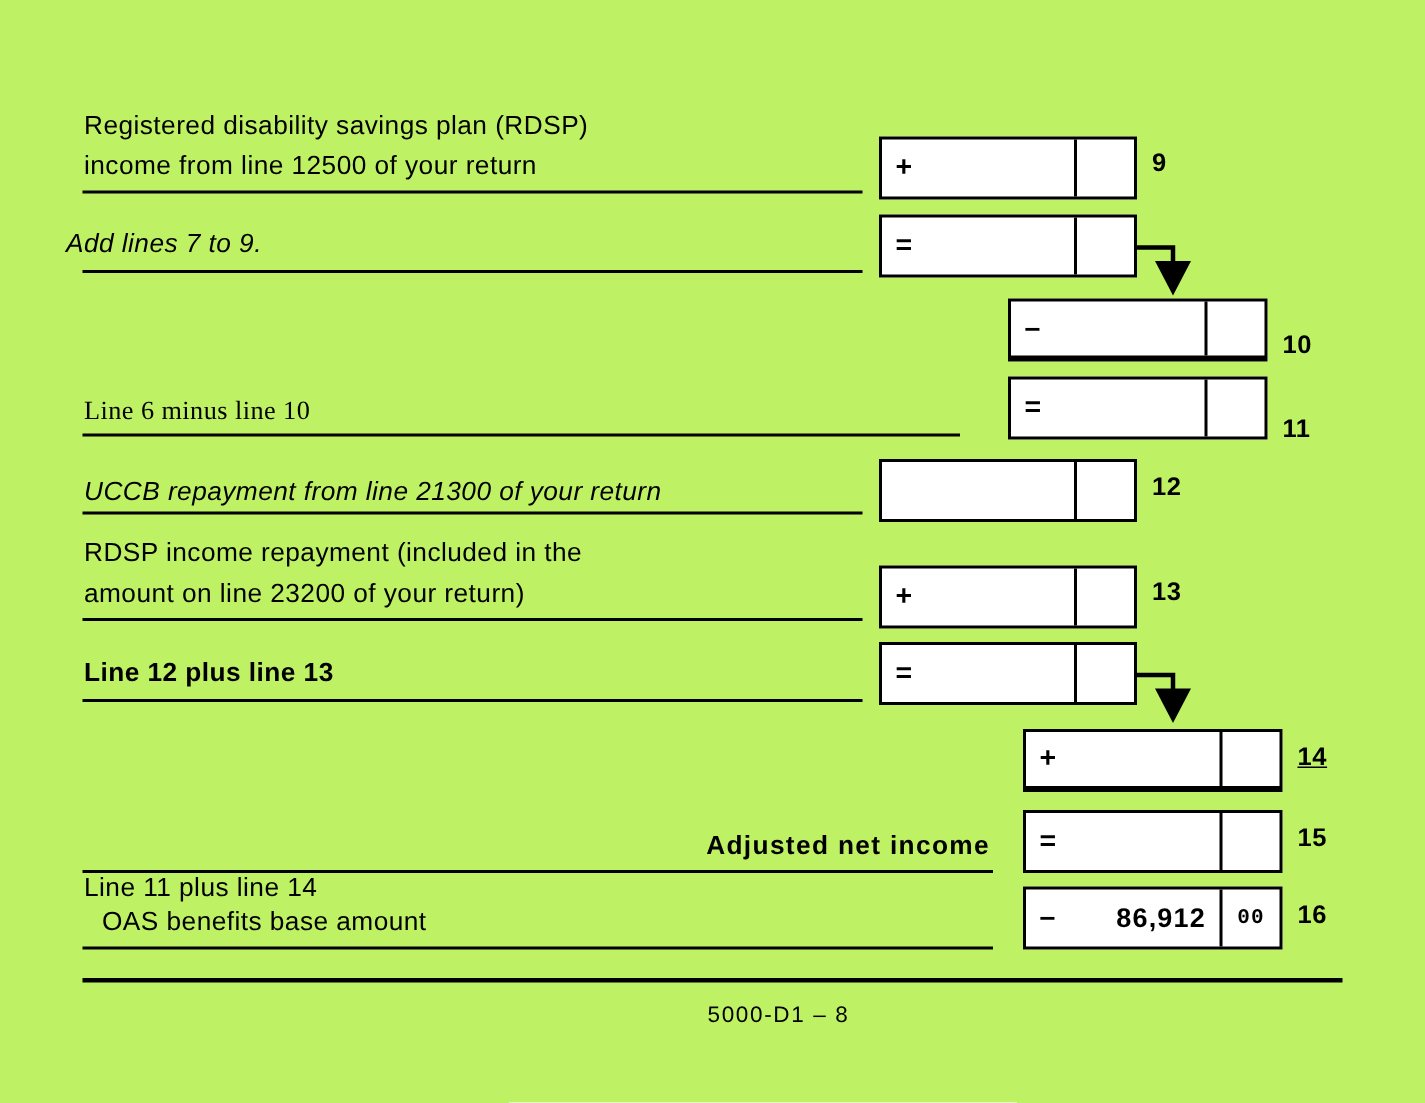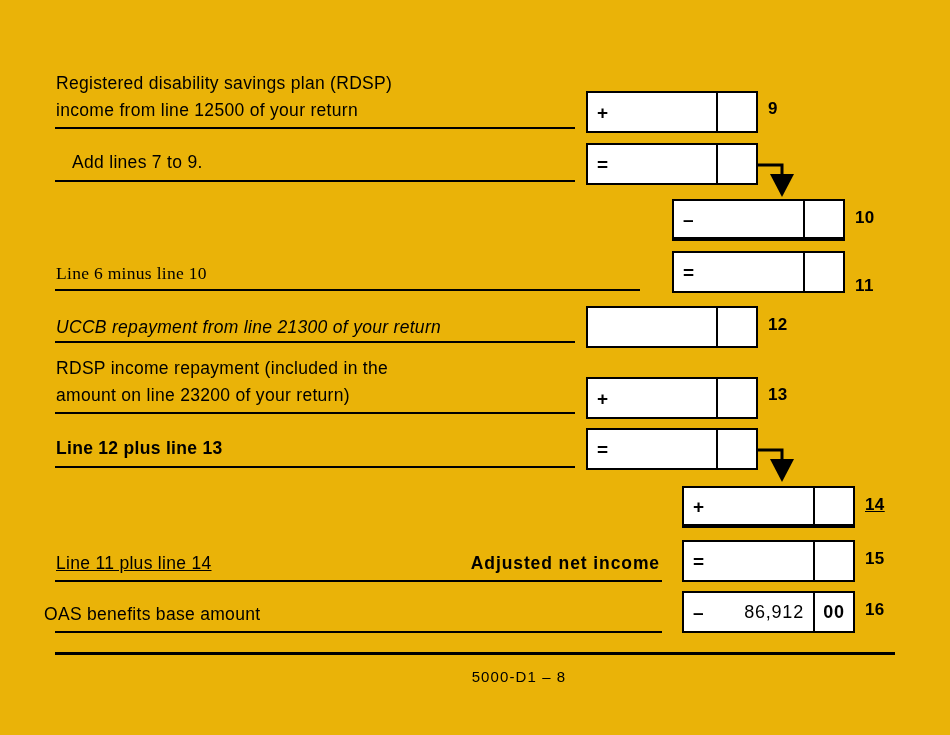--- a/index.html
+++ b/index.html
@@ -5,21 +5,21 @@
 <style>
   html, body {
     margin: 0;
     padding: 0;
     background: #ffffff;
   }
   #page {
     position: relative;
     width: 950px;
     height: 735px;
-    background: #eab308;
+    background: #bef264;
     font-family: "Liberation Sans", sans-serif;
     color: #000000;
     overflow: hidden;
   }
 
   
   .label {
     position: absolute;
     font-size: 17.5px;
     line-height: 27px;
@@ -70,27 +70,28 @@
     top: 50%;
     transform: translateY(-50%);
     font-size: 19px;
     font-weight: bold;
     line-height: 1;
   }
   .amount {
     margin-left: auto;
     padding-right: 9px;
     font-size: 18px;
-    font-weight: normal;
+    font-weight: bold;
     letter-spacing: 0.8px;
   }
   .cents-val {
-    font-size: 18px;
+    font-size: 14px;
     font-weight: bold;
     letter-spacing: 0.8px;
+    font-family: Liberation Mono, monospace;
   }
 
   
   .linenum {
     position: absolute;
     font-size: 17px;
     font-weight: bold;
     letter-spacing: 0.4px;
   }
 
@@ -129,21 +130,21 @@
     <div class="dollars">
       <span class="op">+</span>
       <span class="amount"></span>
     </div>
     <div class="cents">
       <span class="cents-val"></span>
     </div>
   </div>
   <div class="linenum" style="left:768px; top:99px;">9</div>
 
-  <div class="label" style="left:72px; top:149px; width:520px;">Add lines 7 to 9.</div>
+  <div class="label" style="left:44px; top:149px; width:520px;font-style:italic;">Add lines 7 to 9.</div>
   <div class="rule" style="left:55px; top:180px; width:520px;"></div>
 
   <div class="box" style="left:586px; top:143px; width:172px; height:42px;">
     <div class="dollars">
       <span class="op">=</span>
       <span class="amount"></span>
     </div>
     <div class="cents">
       <span class="cents-val"></span>
     </div>
@@ -156,21 +157,21 @@
 
   <div class="box heavy-bottom" style="left:672px; top:199px; width:173px; height:42px;">
     <div class="dollars">
       <span class="op">–</span>
       <span class="amount"></span>
     </div>
     <div class="cents">
       <span class="cents-val"></span>
     </div>
   </div>
-  <div class="linenum" style="left:855px; top:208px;">10</div>
+  <div class="linenum" style="left:855px; top:220px;">10</div>
 
   <div class="label" style="left:56px; top:260px; width:580px;font-family:Liberation Serif, serif;">Line 6 minus line 10</div>
   <div class="rule" style="left:55px; top:289px; width:585px;"></div>
 
   <div class="box" style="left:672px; top:251px; width:173px; height:42px;">
     <div class="dollars">
       <span class="op">=</span>
       <span class="amount"></span>
     </div>
     <div class="cents">
@@ -230,36 +231,36 @@
     <div class="dollars">
       <span class="op">+</span>
       <span class="amount"></span>
     </div>
     <div class="cents">
       <span class="cents-val"></span>
     </div>
   </div>
   <div class="linenum" style="left:865px; top:495px;text-decoration:underline;">14</div>
 
-  <div class="label" style="left:56px; top:550px; width:400px;text-decoration:underline;">Line 11 plus line 14</div>
+  <div class="label" style="left:56px; top:578px; width:400px;">Line 11 plus line 14</div>
   <div class="label bold" style="left:410px; top:550px; width:250px; text-align:right;">Adjusted net income</div>
   <div class="rule" style="left:55px; top:580px; width:607px;"></div>
 
   <div class="box" style="left:682px; top:540px; width:173px; height:42px;">
     <div class="dollars">
       <span class="op">=</span>
       <span class="amount"></span>
     </div>
     <div class="cents">
       <span class="cents-val"></span>
     </div>
   </div>
   <div class="linenum" style="left:865px; top:549px;">15</div>
 
-  <div class="label" style="left:44px; top:601px; width:560px;">OAS benefits base amount</div>
+  <div class="label" style="left:68px; top:601px; width:560px;">OAS benefits base amount</div>
   <div class="rule" style="left:55px; top:631px; width:607px;"></div>
 
   <div class="box" style="left:682px; top:591px; width:173px; height:42px;">
     <div class="dollars">
       <span class="op">–</span>
       <span class="amount">86,912</span>
     </div>
     <div class="cents">
       <span class="cents-val">00</span>
     </div>

